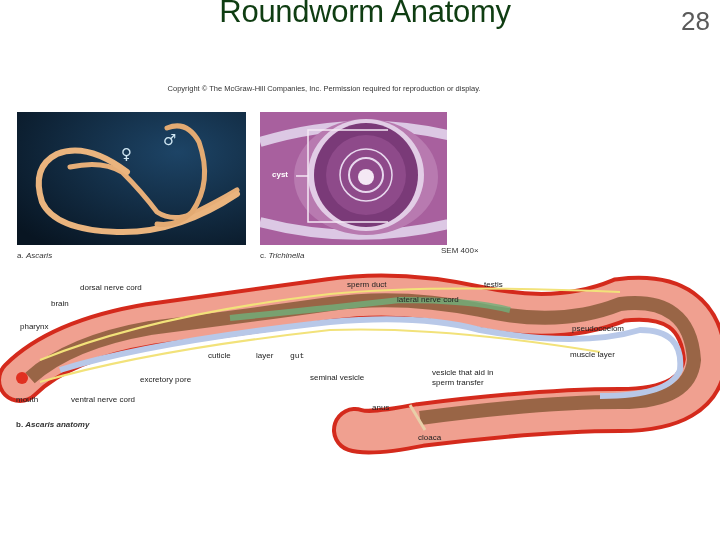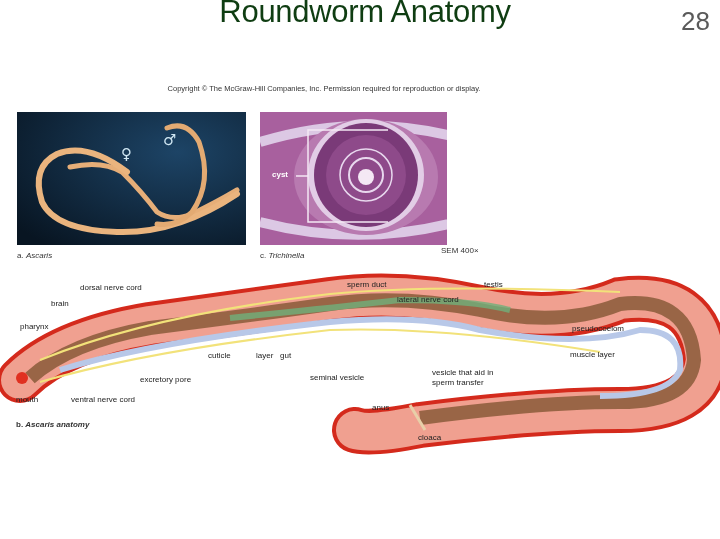--- a/index.html
+++ b/index.html
@@ -77,21 +77,21 @@
     <path d="M410 135 L425 160" stroke="#e8cfa8" stroke-width="3"></path>
   </svg>
   <div class="lbl" style="left:80px;top:13px;">dorsal nerve cord</div>
   <div class="lbl" style="left:51px;top:29px;">brain</div>
   <div class="lbl" style="left:20px;top:52px;">pharynx</div>
   <div class="lbl" style="left:16px;top:125px;">mouth</div>
   <div class="lbl" style="left:71px;top:125px;">ventral nerve cord</div>
   <div class="lbl" style="left:140px;top:105px;">excretory pore</div>
   <div class="lbl" style="left:208px;top:81px;">cuticle</div>
   <div class="lbl" style="left:256px;top:81px;">layer</div>
-  <div class="lbl" style="left:280px;top:81px;">gut</div>
+  <div class="lbl" style="left:290px;top:81px;font-family:Liberation Mono, monospace;">gut</div>
   <div class="lbl" style="left:310px;top:103px;">seminal vesicle</div>
   <div class="lbl" style="left:347px;top:10px;">sperm duct</div>
   <div class="lbl" style="left:397px;top:25px;">lateral nerve cord</div>
   <div class="lbl" style="left:484px;top:10px;">testis</div>
   <div class="lbl" style="left:572px;top:54px;">pseudocoelom</div>
   <div class="lbl" style="left:570px;top:80px;">muscle layer</div>
   <div class="lbl" style="left:432px;top:98px;line-height:10px;">
     <div>vesicle that aid in</div>
     <div>sperm transfer</div>
   </div>

